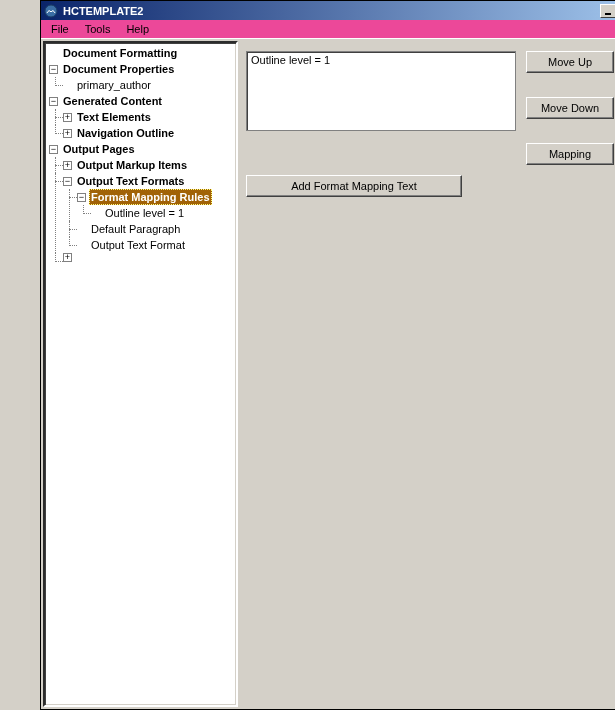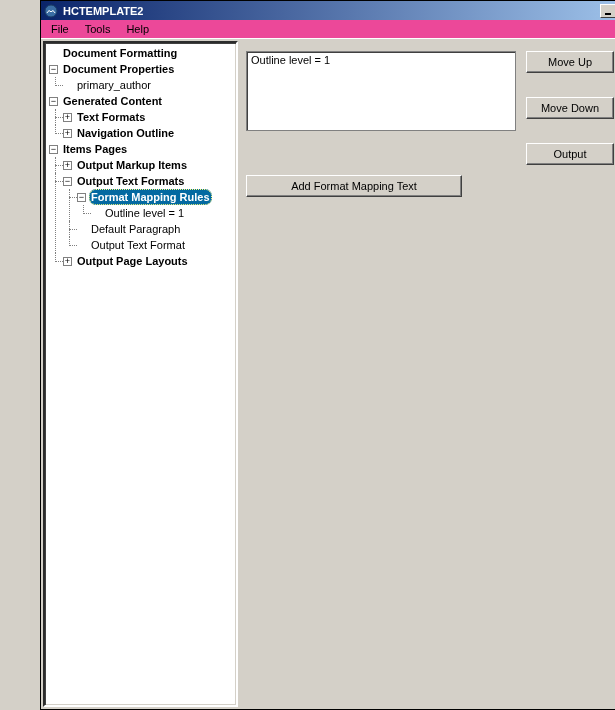--- a/index.html
+++ b/index.html
@@ -126,25 +126,24 @@
   }
   .expander.none {
     border: none;
     background: transparent;
   }
   .node .label {
     padding: 0 2px;
   }
   .node.bold .label { font-weight: bold; }
   .node.selected .label {
-    background: #0369a1;
+    background: #a16207;
     color: #fff;
     outline: 1px dotted #ffff80;
     outline-offset: -1px;
-    border-radius: 7px;
   }
   .right-panel {
     flex: 1;
     padding: 10px 8px 8px 8px;
     position: relative;
   }
   .top-row {
     display: flex;
     align-items: flex-start;
   }
@@ -251,35 +250,35 @@
           </li>
           <li>
             <div class="node bold">
               <span class="expander">−</span>
               <span class="label">Generated Content</span>
             </div>
             <ul>
               <li>
                 <div class="node bold">
                   <span class="expander">+</span>
-                  <span class="label">Text Formats</span>
+                  <span class="label">Text Elements</span>
                 </div>
               </li>
               <li>
                 <div class="node bold">
                   <span class="expander">+</span>
                   <span class="label">Navigation Outline</span>
                 </div>
               </li>
             </ul>
           </li>
           <li>
             <div class="node bold">
               <span class="expander">−</span>
-              <span class="label">Items Pages</span>
+              <span class="label">Output Pages</span>
             </div>
             <ul>
               <li>
                 <div class="node bold">
                   <span class="expander">+</span>
                   <span class="label">Output Markup Items</span>
                 </div>
               </li>
               <li>
                 <div class="node bold">
@@ -311,39 +310,38 @@
                     <div class="node">
                       <span class="expander none"></span>
                       <span class="label">Output Text Format</span>
                     </div>
                   </li>
                 </ul>
               </li>
               <li>
                 <div class="node bold">
                   <span class="expander">+</span>
-                  <span class="label">Output Page Layouts</span>
                 </div>
               </li>
             </ul>
           </li>
         </ul>
       </div>
     </div>
 
     <div class="right-panel">
       <div class="top-row">
         <div class="listbox">
           <div>Outline level = 1</div>
         </div>
         <div class="btn-col">
           <div class="btn-row-top">
             <button class="btn side">Move Up</button>
             <button class="btn help">?</button>
           </div>
           <button class="btn side">Move Down</button>
-          <button class="btn side">Output</button>
+          <button class="btn side">Mapping</button>
         </div>
       </div>
       <button class="btn wide">Add Format Mapping Text</button>
     </div>
   </div>
 </div>
 
 </body></html>

